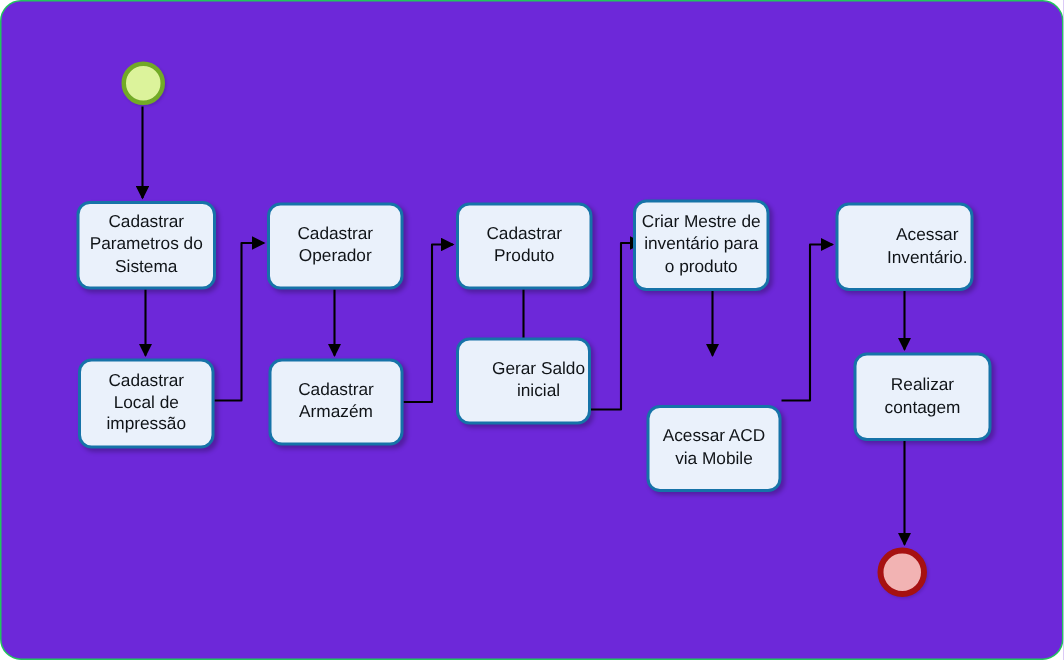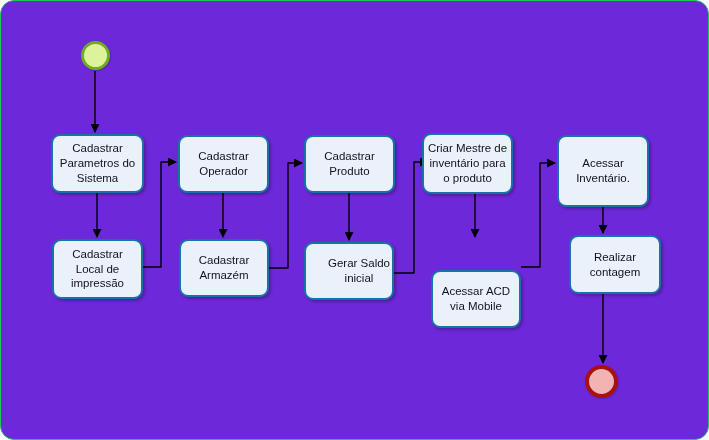--- a/index.html
+++ b/index.html
@@ -70,34 +70,34 @@
 Operador</span>
       </div>
       <div class="task-node" style="left: 178px; top: 238px; width: 90px; height: 58px;">
         <span class="task-label">Cadastrar
 Armazém</span>
       </div>
       <div class="task-node" style="left: 303px; top: 134px; width: 91px; height: 58px;">
         <span class="task-label">Cadastrar
 Produto</span>
       </div>
-      <div class="task-node" style="left: 303px; top: 241px; width: 90px; height: 58px; padding-left: 20px;">
+      <div class="task-node" style="left: 303px; top: 224px; width: 90px; height: 58px; padding-left: 20px;">
         <span class="task-label">Gerar Saldo
 inicial</span>
       </div>
       <div class="task-node" style="left: 421px; top: 132px; width: 91px; height: 61px;">
         <span class="task-label">Criar Mestre de
 inventário para
 o produto</span>
       </div>
       <div class="task-node" style="left: 430px; top: 238px; width: 90px; height: 58px; margin-top: 31px;">
         <span class="task-label">Acessar ACD
 via Mobile</span>
       </div>
-      <div class="task-node" style="left: 556px; top: 134px; width: 92px; height: 72px;">
+      <div class="task-node" style="left: 556px; top: 134px; width: 92px; height: 59px; justify-content: flex-end;">
         <span class="task-label">Acessar
 Inventário.</span>
       </div>
       <div class="task-node" style="left: 556px; top: 234px; width: 92px; height: 59px; margin-left: 12px;">
         <span class="task-label">Realizar
 contagem</span>
       </div>
       <div class="event start" style="left: 80px; top: 40px; width: 29px; height: 29px;"></div>
       <div class="event end" style="left: 584px; top: 364px; width: 33px; height: 33px;"></div>
     </div>

